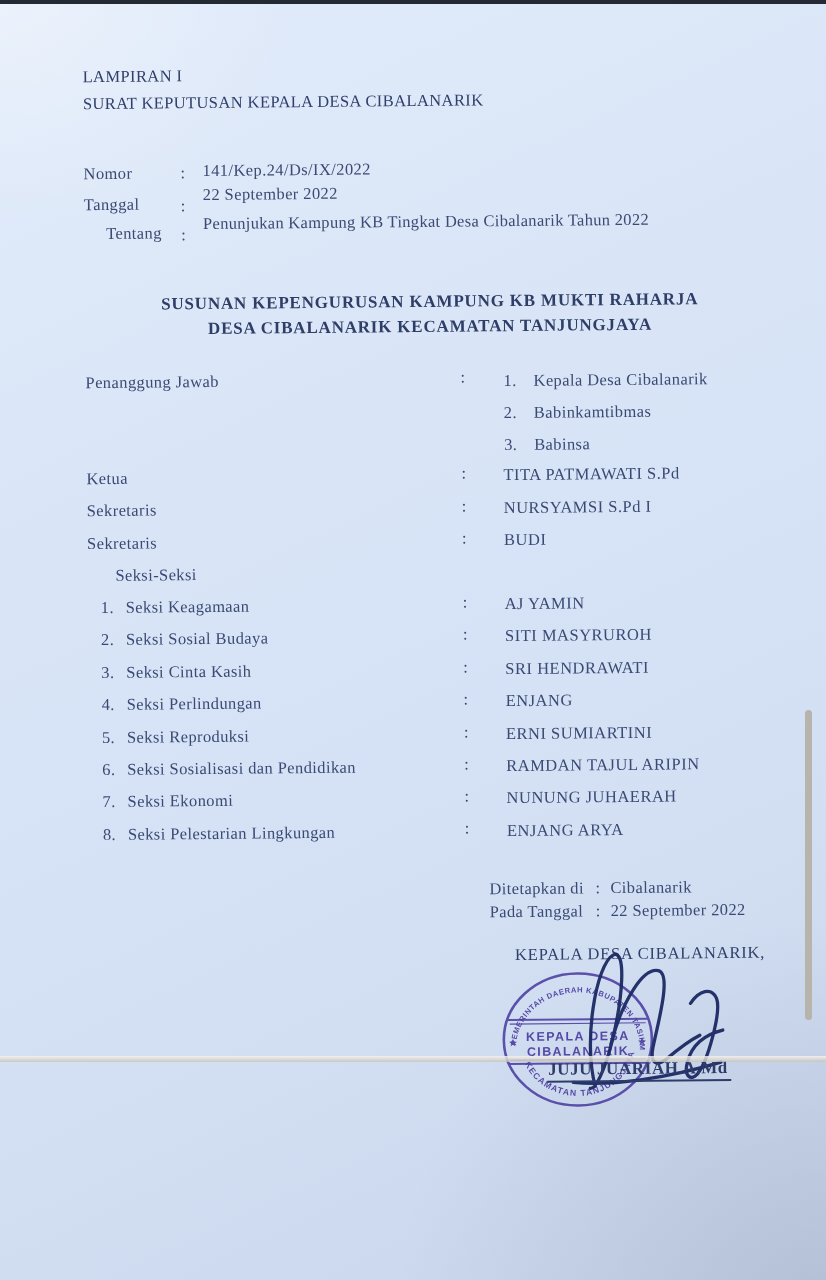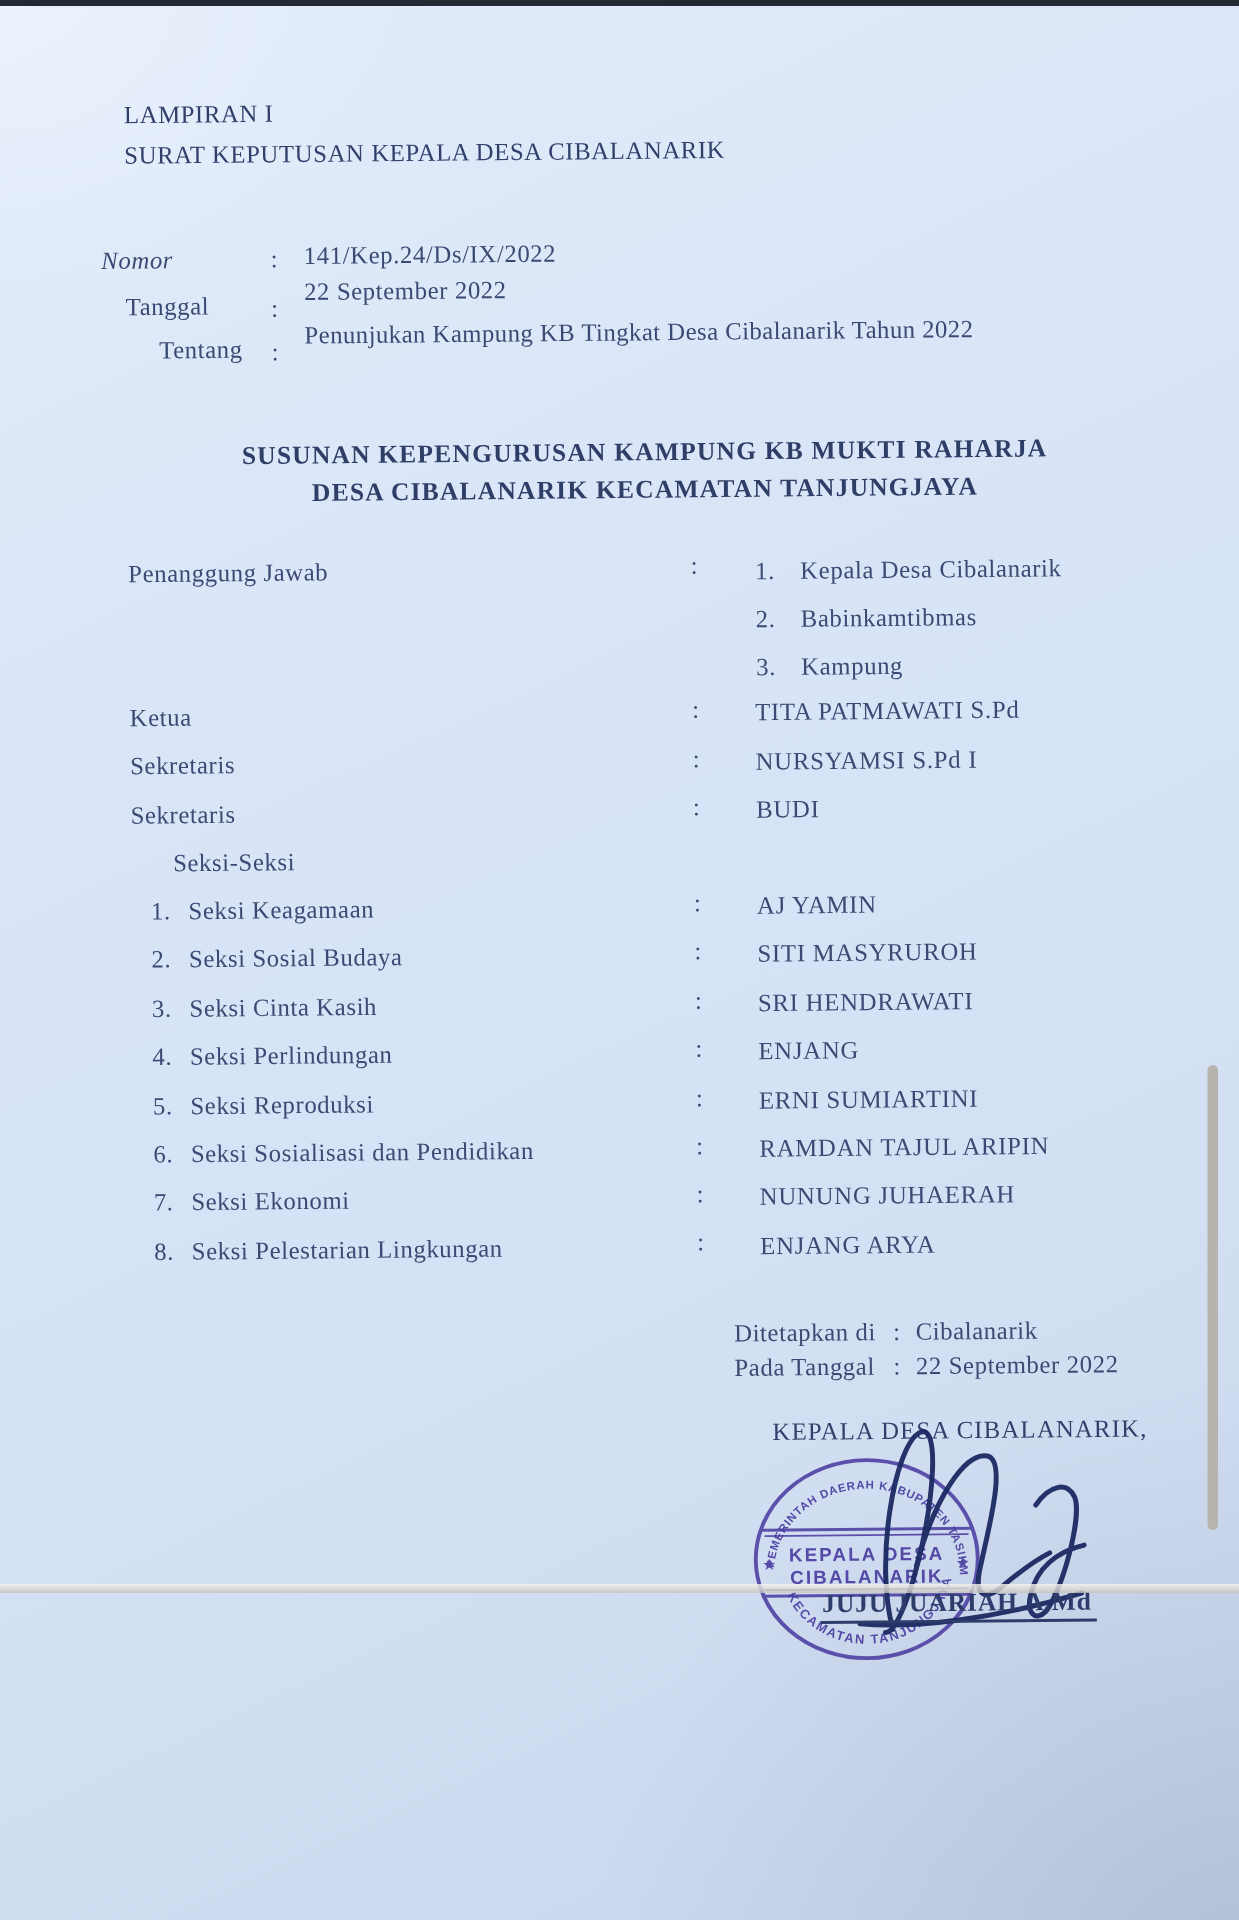--- a/index.html
+++ b/index.html
@@ -32,21 +32,21 @@
 <body>
 
 <div class="topstrip"></div>
 <div class="shade"></div>
 
 <div id="doc">
 
   <div class="t dk" style="left:88px;top:64px;">LAMPIRAN I</div>
   <div class="t dk" style="left:88px;top:91px;">SURAT KEPUTUSAN KEPALA DESA CIBALANARIK</div>
 
-  <div class="t" style="left:72px;top:161px;font-style:italic;">Nomor</div>
+  <div class="t" style="left:88px;top:161px;">Nomor</div>
   <div class="t" style="left:185px;top:161px;">:</div>
   <div class="t" style="left:207px;top:159px;">141/Kep.24/Ds/IX/2022</div>
 
   <div class="t" style="left:88px;top:192px;">Tanggal</div>
   <div class="t" style="left:185px;top:194px;">:</div>
   <div class="t" style="left:207px;top:183px;">22 September 2022</div>
 
   <div class="t" style="left:88px;top:221px;margin-left:22px;">Tentang</div>
   <div class="t" style="left:185px;top:223px;">:</div>
   <div class="t" style="left:207px;top:212px;letter-spacing:.3px;">Penunjukan Kampung KB Tingkat Desa Cibalanarik Tahun 2022</div>
@@ -57,21 +57,21 @@
   </div>
 
   <div class="t" style="left:88px;top:370px;">Penanggung Jawab</div>
   <div class="t" style="left:463px;top:368px;">:</div>
 
   <div class="t" style="left:506px;top:372px;">1.</div>
   <div class="t" style="left:536px;top:372px;">Kepala Desa Cibalanarik</div>
   <div class="t" style="left:506px;top:404px;">2.</div>
   <div class="t" style="left:536px;top:404px;">Babinkamtibmas</div>
   <div class="t" style="left:506px;top:436px;">3.</div>
-  <div class="t" style="left:536px;top:436px;">Kampung</div>
+  <div class="t" style="left:536px;top:436px;">Babinsa</div>
 
   <div class="t" style="left:88px;top:466px;">Ketua</div>
   <div class="t" style="left:463px;top:464px;">:</div>
   <div class="t" style="left:505px;top:466px;letter-spacing:.5px;">TITA PATMAWATI S.Pd</div>
 
   <div class="t" style="left:88px;top:498px;">Sekretaris</div>
   <div class="t" style="left:463px;top:497px;">:</div>
   <div class="t" style="left:505px;top:499px;letter-spacing:.5px;">NURSYAMSI S.Pd I</div>
 
   <div class="t" style="left:88px;top:531px;">Sekretaris</div>

